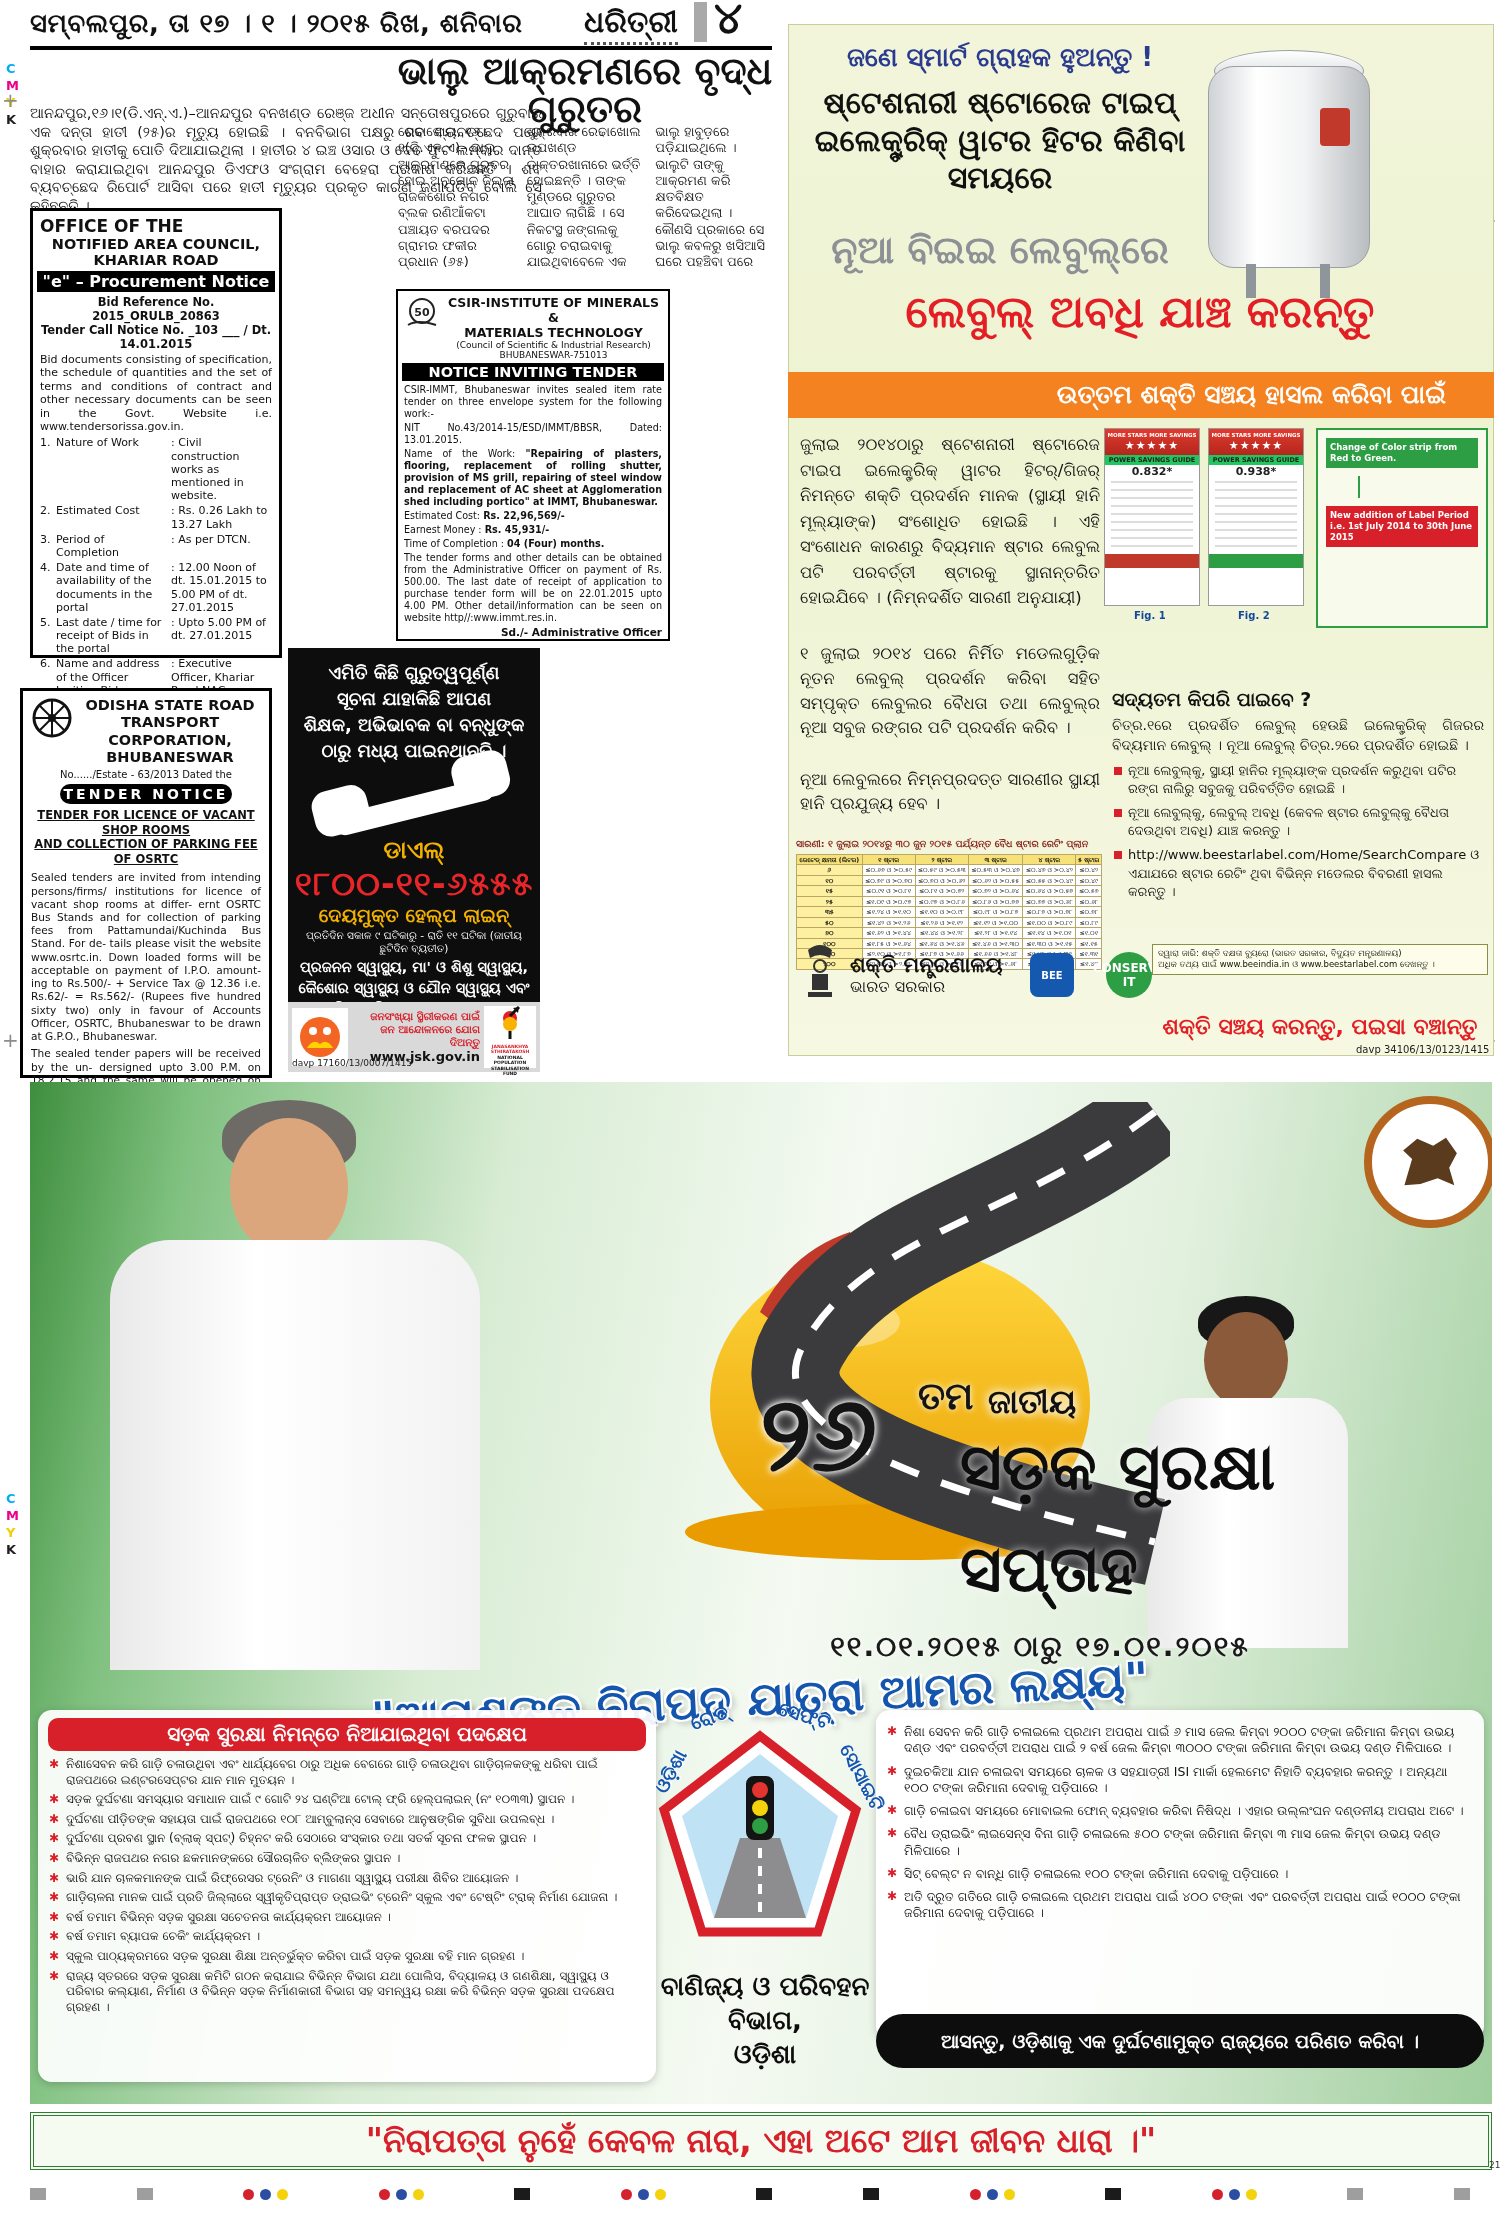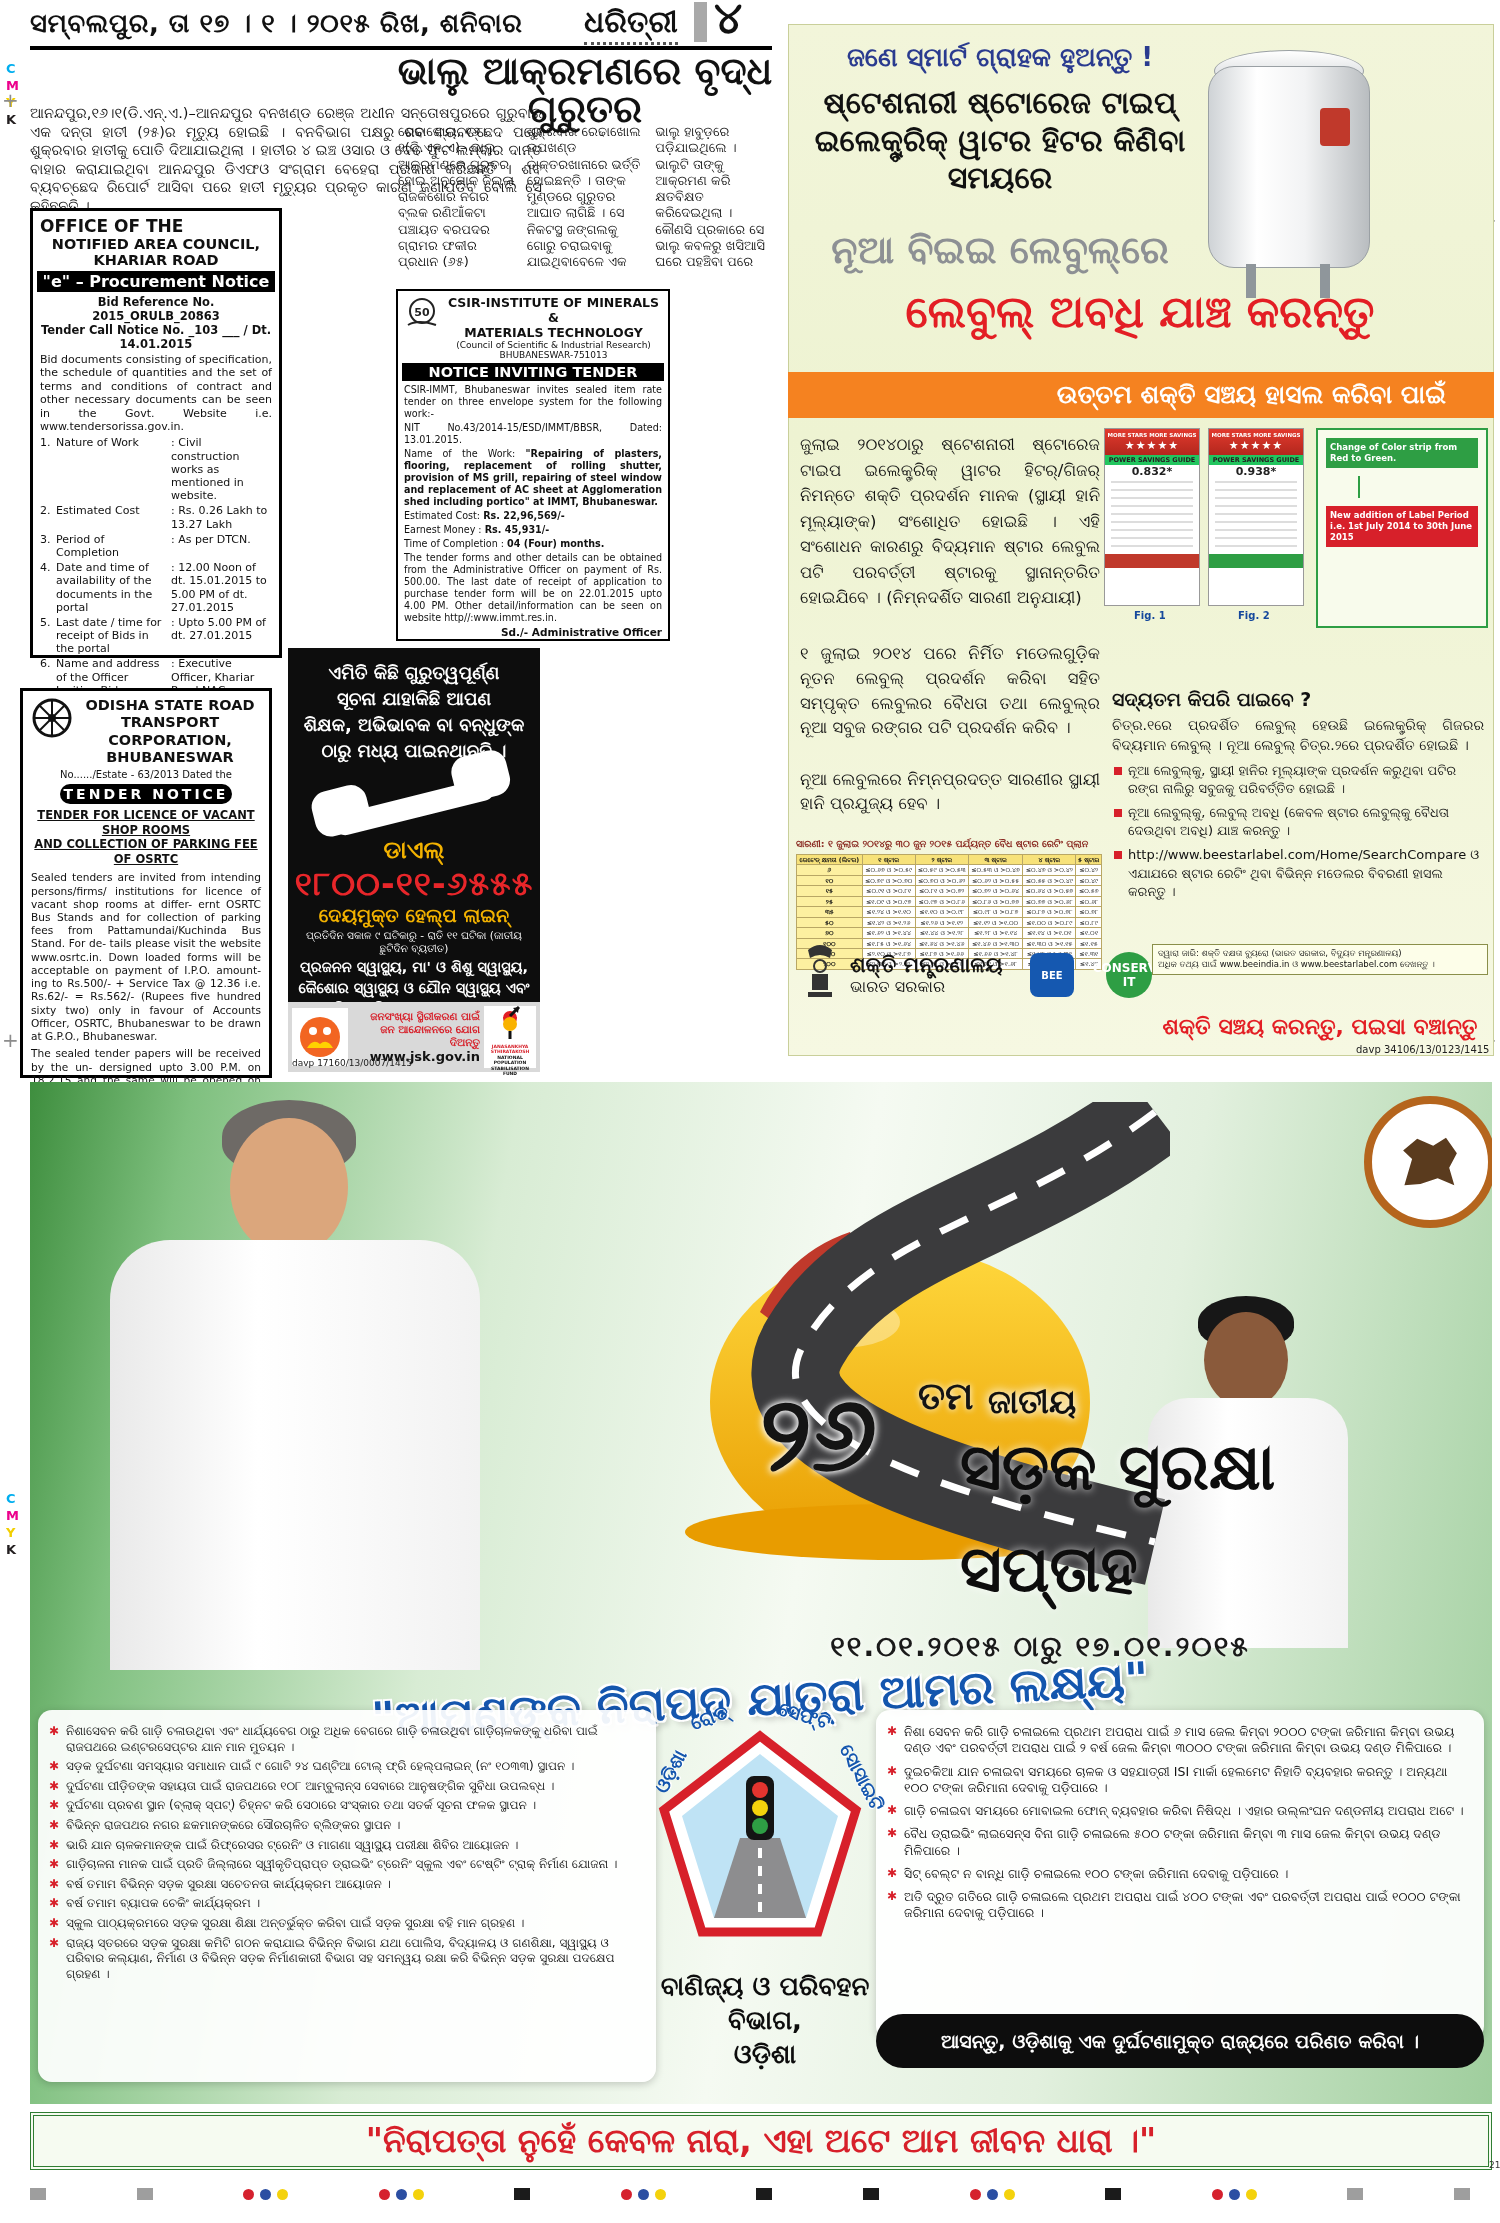--- a/index.html
+++ b/index.html
@@ -612,20 +612,21 @@
     </div>
     <div class="abs" id="rs-num">୨୬</div>
     <div class="abs" id="rs-suffix">ତମ</div>
     <div class="abs" id="rs-tag">ଜାତୀୟ</div>
     <div class="abs" id="rs-t1">ସଡ଼କ ସୁରକ୍ଷା</div>
     <div class="abs" id="rs-t2">ସପ୍ତାହ</div>
     <div class="abs" id="rs-dates">୧୧.୦୧.୨୦୧୫ ଠାରୁ ୧୭.୦୧.୨୦୧୫</div>
     <div class="abs" id="rs-slogan">"ଆପଣଙ୍କ ନିରାପଦ ଯାତ୍ରା ଆମର ଲକ୍ଷ୍ୟ"</div>
 
     <div class="rsbox" id="rs-left">
+      <div class="hd">ସଡ଼କ ସୁରକ୍ଷା ନିମନ୍ତେ ନିଆଯାଇଥିବା ପଦକ୍ଷେପ</div>
       <ul>
           <li>ନିଶାସେବନ କରି ଗାଡ଼ି ଚଳାଉଥିବା ଏବଂ ଧାର୍ଯ୍ୟବେଗ ଠାରୁ ଅଧିକ ବେଗରେ ଗାଡ଼ି ଚଳାଉଥିବା ଗାଡ଼ିଚାଳକଙ୍କୁ ଧରିବା ପାଇଁ ରାଜପଥରେ ଇଣ୍ଟରସେପ୍ଟର ଯାନ ମାନ ମୁତୟନ ।</li>
           <li>ସଡ଼କ ଦୁର୍ଘଟଣା ସମସ୍ୟାର ସମାଧାନ ପାଇଁ ୯ ଗୋଟି ୨୪ ଘଣ୍ଟିଆ ଟୋଲ୍ ଫ୍ରି ହେଲ୍ପଲାଇନ୍ (ନଂ ୧୦୩୩) ସ୍ଥାପନ ।</li>
           <li>ଦୁର୍ଘଟଣା ପୀଡ଼ିତଙ୍କ ସହାୟତା ପାଇଁ ରାଜପଥରେ ୧୦୮ ଆମ୍ବୁଲାନ୍ସ ସେବାରେ ଆନୁଷଙ୍ଗିକ ସୁବିଧା ଉପଲବ୍ଧ ।</li>
           <li>ଦୁର୍ଘଟଣା ପ୍ରବଣ ସ୍ଥାନ (ବ୍ଲାକ୍ ସ୍ପଟ୍) ଚିହ୍ନଟ କରି ସେଠାରେ ସଂସ୍କାର ତଥା ସତର୍କ ସୂଚନା ଫଳକ ସ୍ଥାପନ ।</li>
           <li>ବିଭିନ୍ନ ରାଜପଥର ନଗର ଛକମାନଙ୍କରେ ସୌରଚାଳିତ ବ୍ଲିଙ୍କର ସ୍ଥାପନ ।</li>
           <li>ଭାରି ଯାନ ଚାଳକମାନଙ୍କ ପାଇଁ ରିଫ୍ରେସର ଟ୍ରେନିଂ ଓ ମାଗଣା ସ୍ୱାସ୍ଥ୍ୟ ପରୀକ୍ଷା ଶିବିର ଆୟୋଜନ ।</li>
           <li>ଗାଡ଼ିଚାଳନା ମାନକ ପାଇଁ ପ୍ରତି ଜିଲ୍ଲାରେ ସ୍ୱୀକୃତିପ୍ରାପ୍ତ ଡ୍ରାଇଭିଂ ଟ୍ରେନିଂ ସ୍କୁଲ ଏବଂ ଟେଷ୍ଟିଂ ଟ୍ରାକ୍ ନିର୍ମାଣ ଯୋଜନା ।</li>
           <li>ବର୍ଷ ତମାମ ବିଭିନ୍ନ ସଡ଼କ ସୁରକ୍ଷା ସଚେତନତା କାର୍ଯ୍ୟକ୍ରମ ଆୟୋଜନ ।</li>
           <li>ବର୍ଷ ତମାମ ବ୍ୟାପକ ଚେକିଂ କାର୍ଯ୍ୟକ୍ରମ ।</li>

